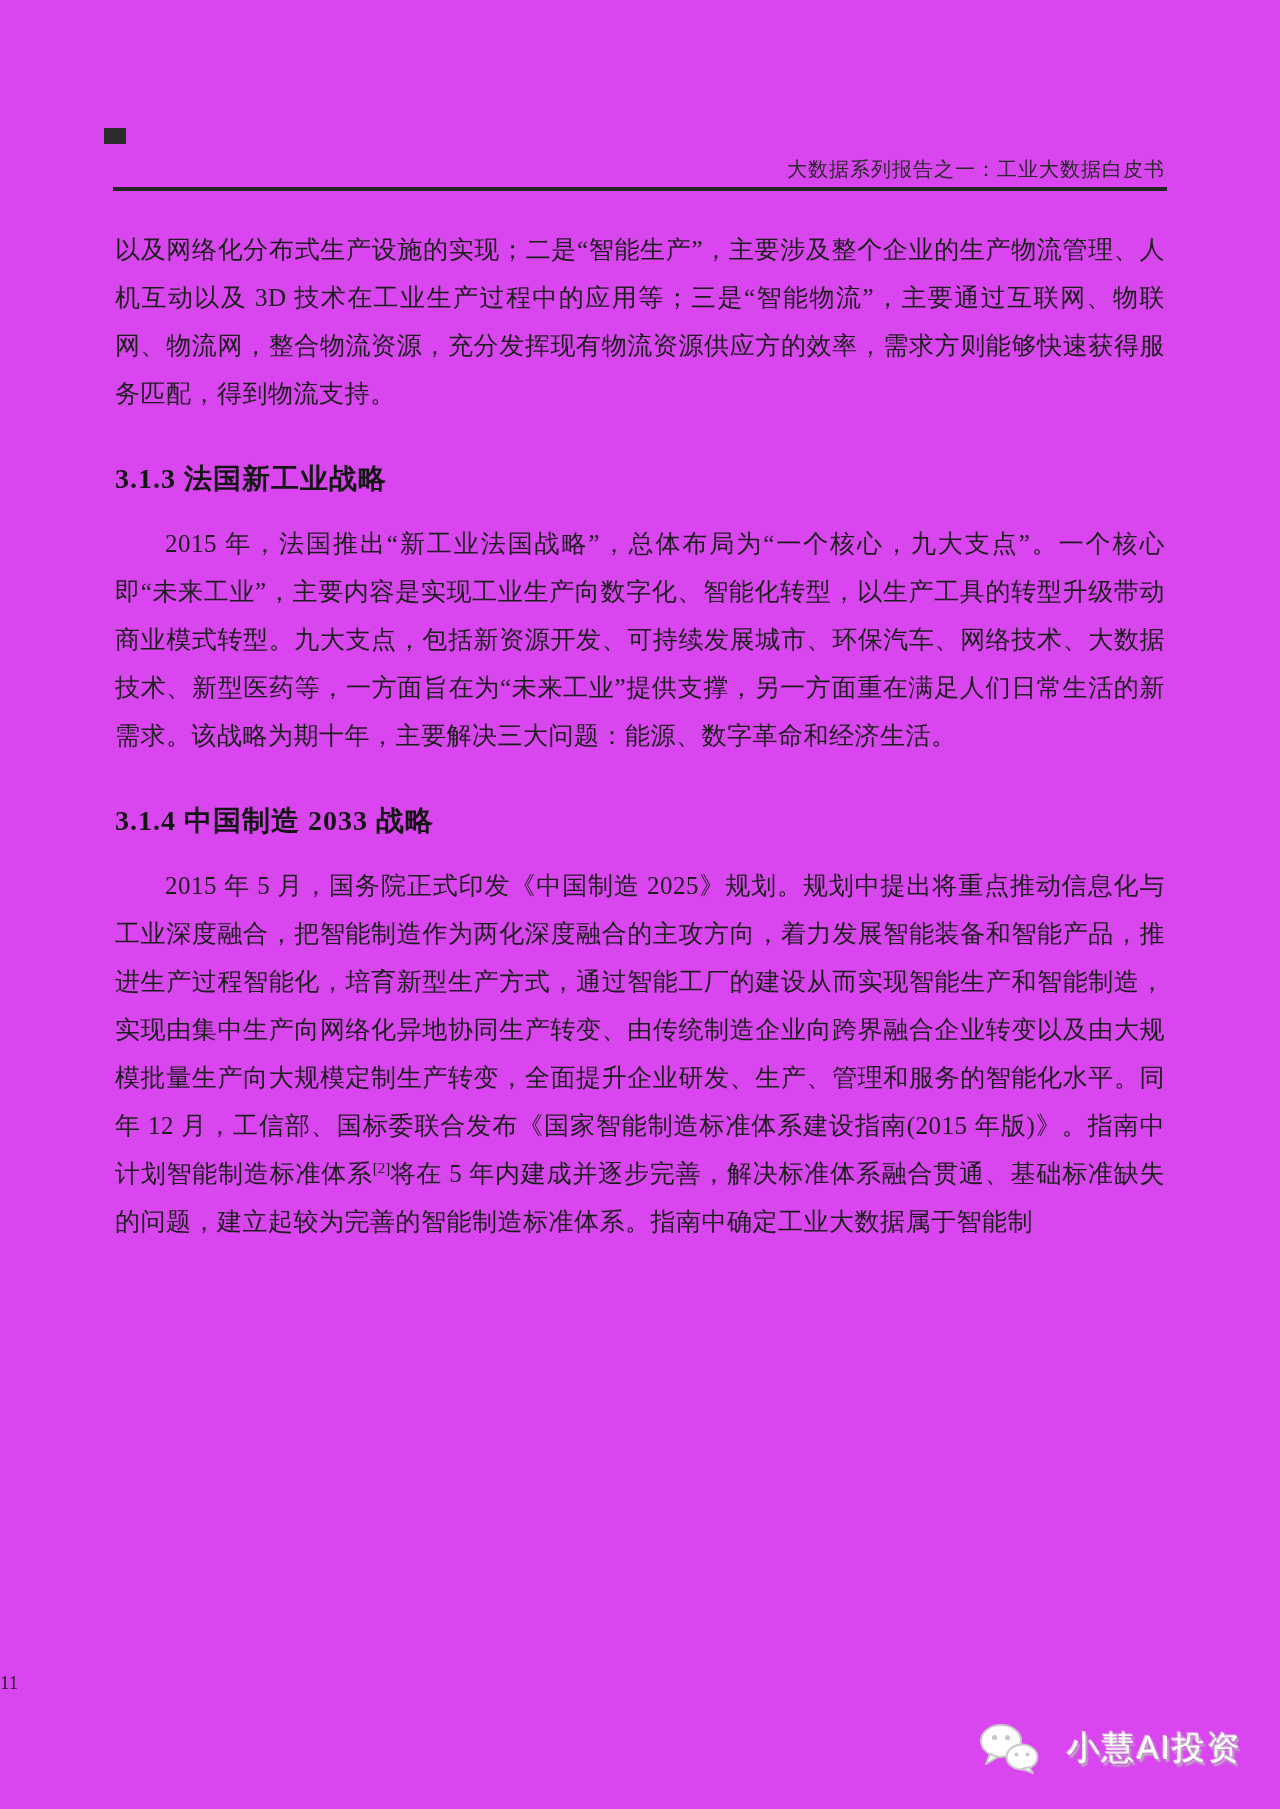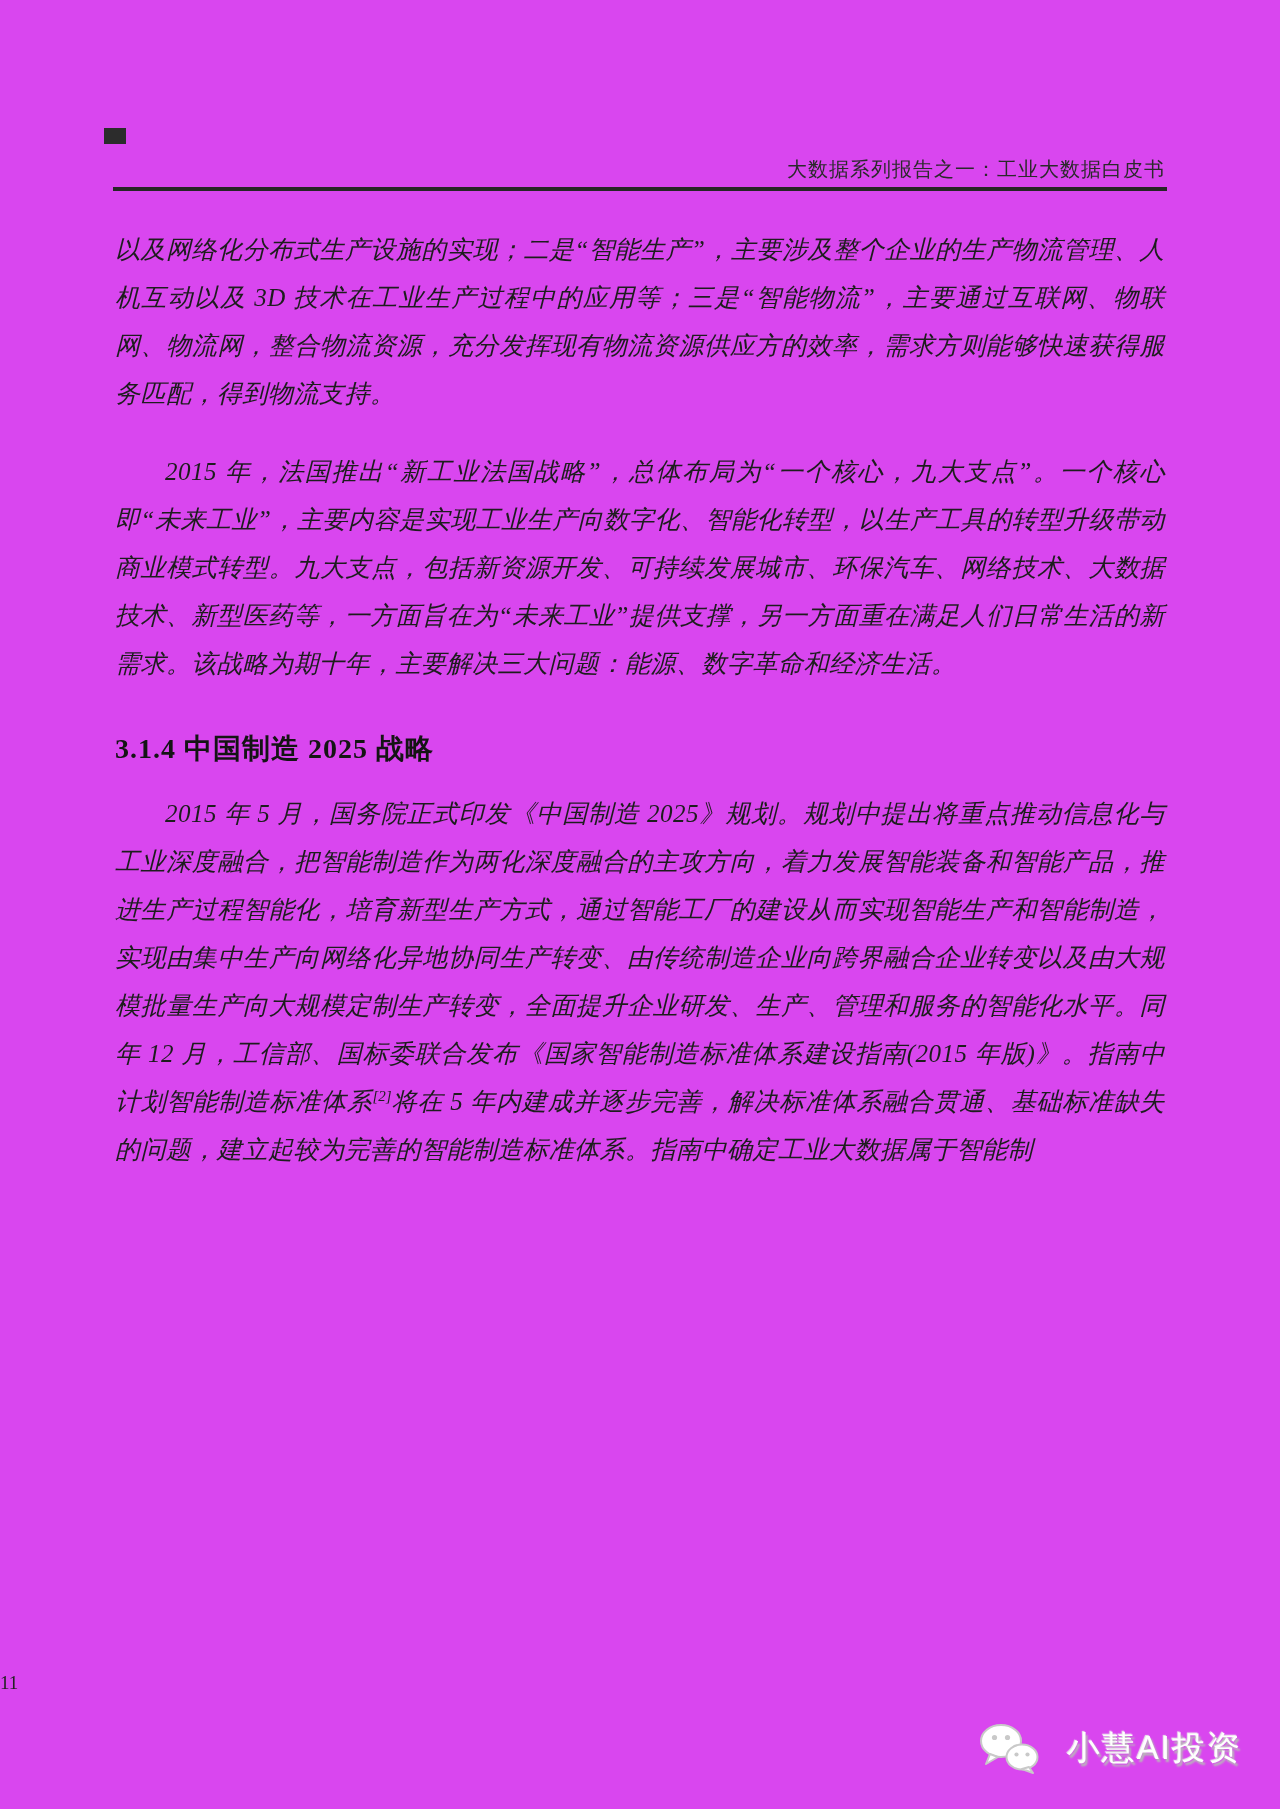--- a/index.html
+++ b/index.html
@@ -42,21 +42,20 @@
     width: 1050px;
     font-size: 25px;
     line-height: 48px;
     letter-spacing: 0.5px;
     color: #1d1d1d;
   }
   .para {
     margin: 0;
     text-align: justify;
     text-align-last: left;
-    font-style: italic;
   }
   .para.indent { text-indent: 2em; }
   .para + .para { margin-top: 30px; }
   .section-heading {
     margin: 36px 0 16px 0;
     font-size: 28px;
     font-weight: 700;
     line-height: 50px;
     letter-spacing: 1px;
     color: #141414;
@@ -98,25 +97,26 @@
 
   <div class="scan-artifact"></div>
 
   <div class="header-title">大数据系列报告之一：工业大数据白皮书</div>
   <div class="header-rule"></div>
 
   <div class="content">
 
     <p class="para">以及网络化分布式生产设施的实现；二是“智能生产”，主要涉及整个企业的生产物流管理、人机互动以及 3D 技术在工业生产过程中的应用等；三是“智能物流”，主要通过互联网、物联网、物流网，整合物流资源，充分发挥现有物流资源供应方的效率，需求方则能够快速获得服务匹配，得到物流支持。</p>
 
+    <h2 class="section-heading">3.1.3 法国新工业战略</h2>
 
     <p class="para indent">2015 年，法国推出“新工业法国战略”，总体布局为“一个核心，九大支点”。一个核心即“未来工业”，主要内容是实现工业生产向数字化、智能化转型，以生产工具的转型升级带动商业模式转型。九大支点，包括新资源开发、可持续发展城市、环保汽车、网络技术、大数据技术、新型医药等，一方面旨在为“未来工业”提供支撑，另一方面重在满足人们日常生活的新需求。该战略为期十年，主要解决三大问题：能源、数字革命和经济生活。</p>
 
 
-    <h2 class="section-heading">3.1.4 中国制造 2025 战略</h2>
+    <h2 class="section-heading">3.1.4 中国制造 2033 战略</h2>
 
     <p class="para indent"><span>2015 年 5 月，国务院正式印发《中国制造 2025》规划。规划中提出将重点推动信息化与工业深度融合，把智能制造作为两化深度融合的主攻方向，着力发展智能装备和智能产品，推进生产过程智能化，培育新型生产方式，通过智能工厂的建设从而实现智能生产和智能制造，实现由集中生产向网络化异地协同生产转变、由传统制造企业向跨界融合企业转变以及由大规模批量生产向大规模定制生产转变，全面提升企业研发、生产、管理和服务的智能化水平。同年 12 月，工信部、国标委联合发布《国家智能制造标准体系建设指南(2015 年版)》。指南中计划智能制造标准体系</span><sup class="fnref">[2]</sup><span>将在 5 年内建成并逐步完善，解决标准体系融合贯通、基础标准缺失的问题，建立起较为完善的智能制造标准体系。指南中确定工业大数据属于智能制</span></p>
 
   </div>
 
   <div class="page-number">11</div>
 
   <div class="watermark">
     <svg class="wm-logo" width="64" height="52" viewBox="0 0 64 52" xmlns="http://www.w3.org/2000/svg">
       <g fill="#ffffff" stroke="#c9c9c9" stroke-width="2">

